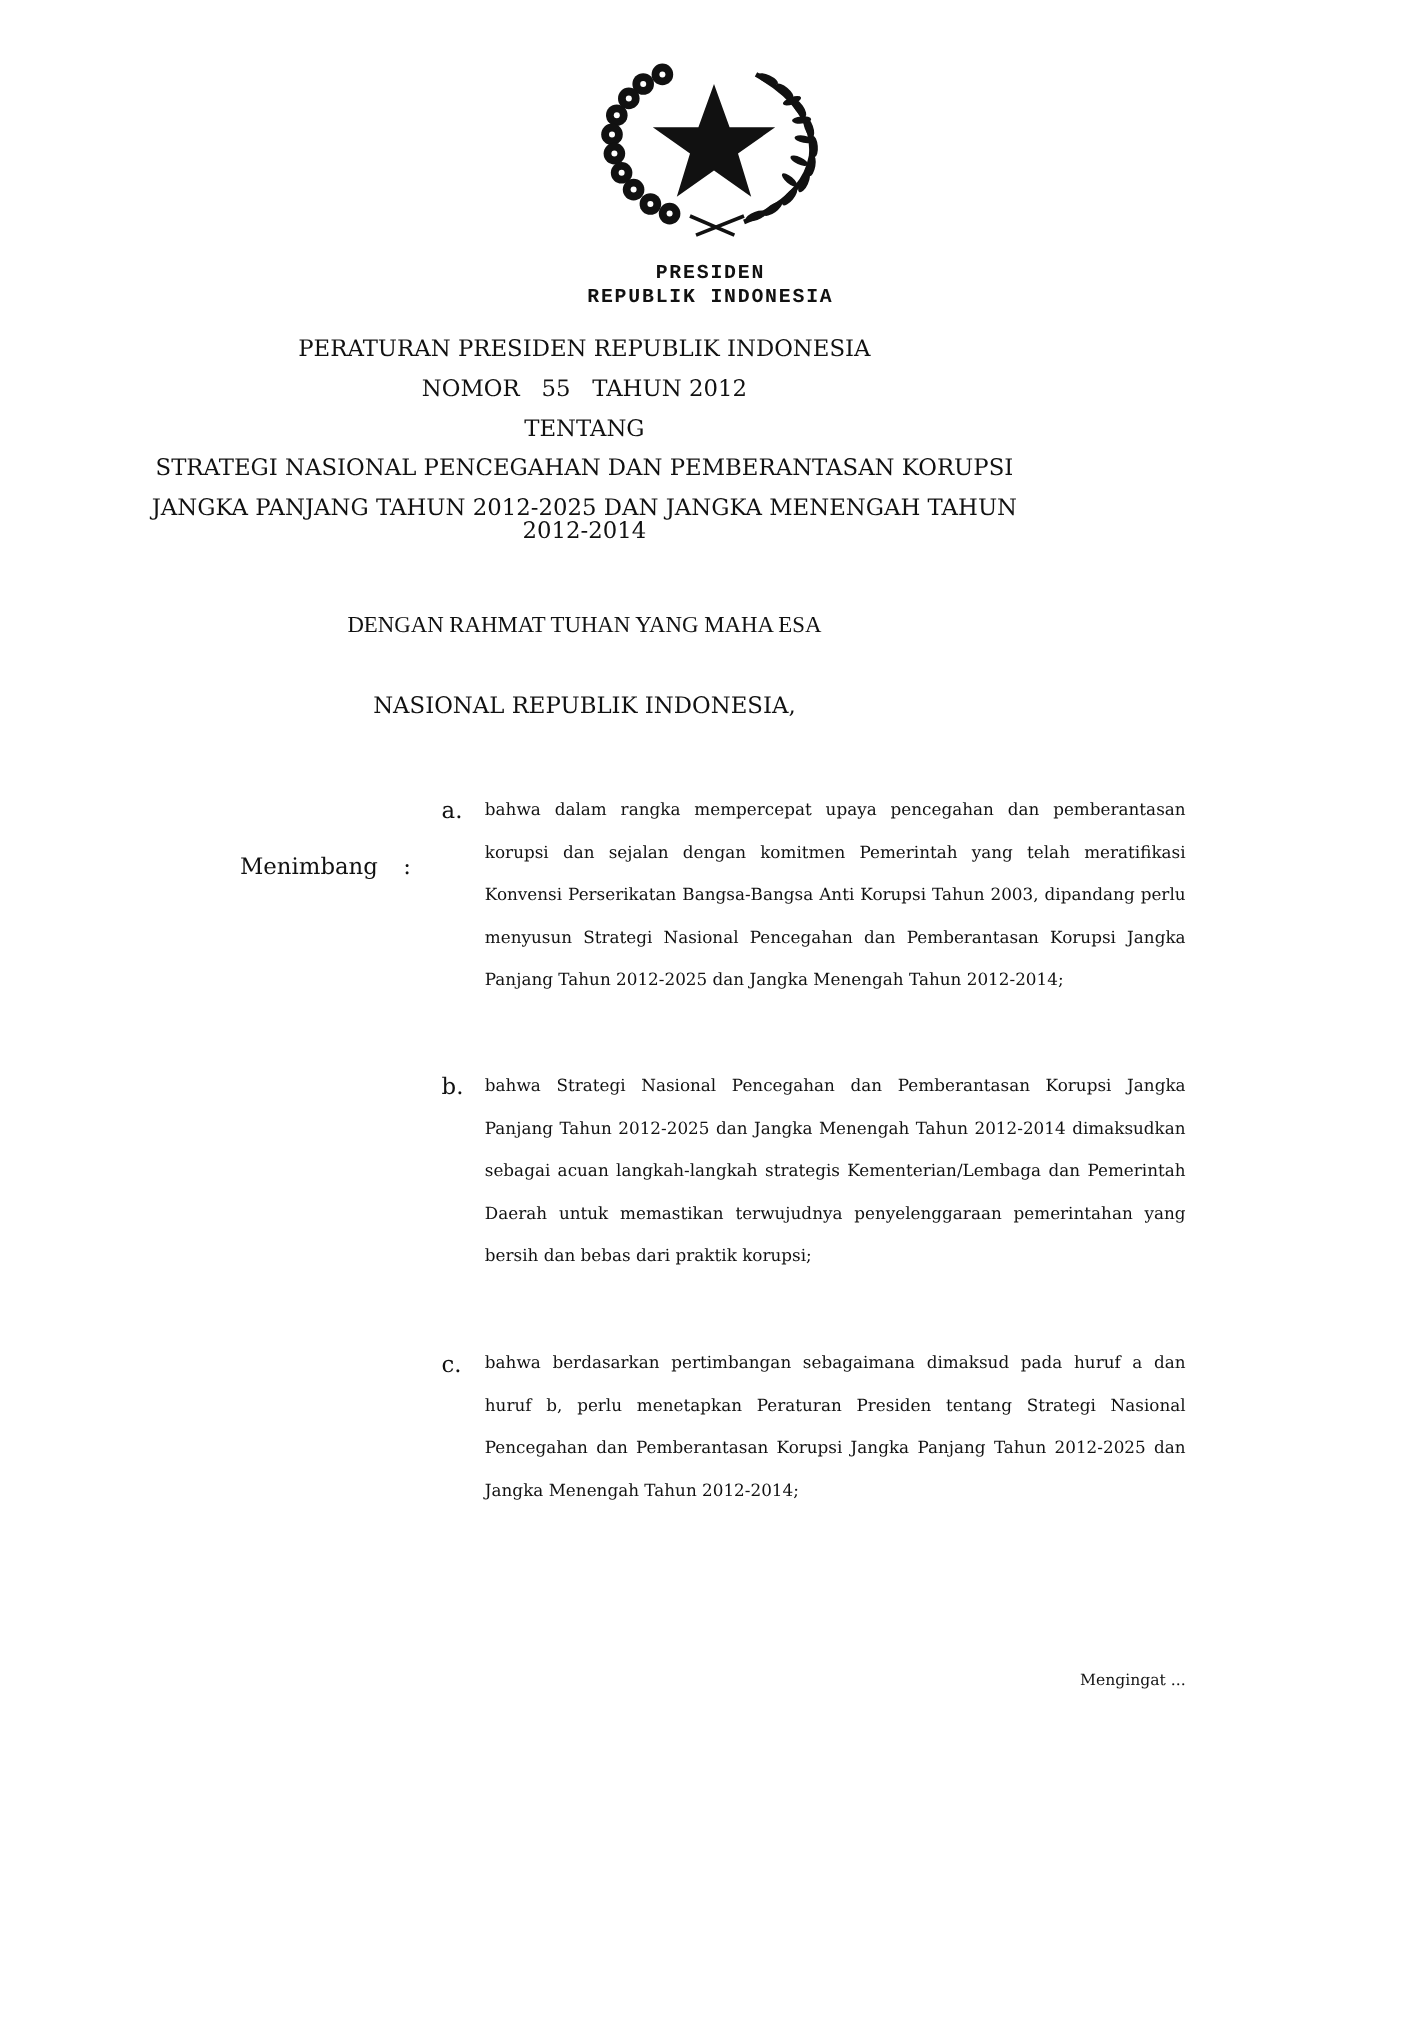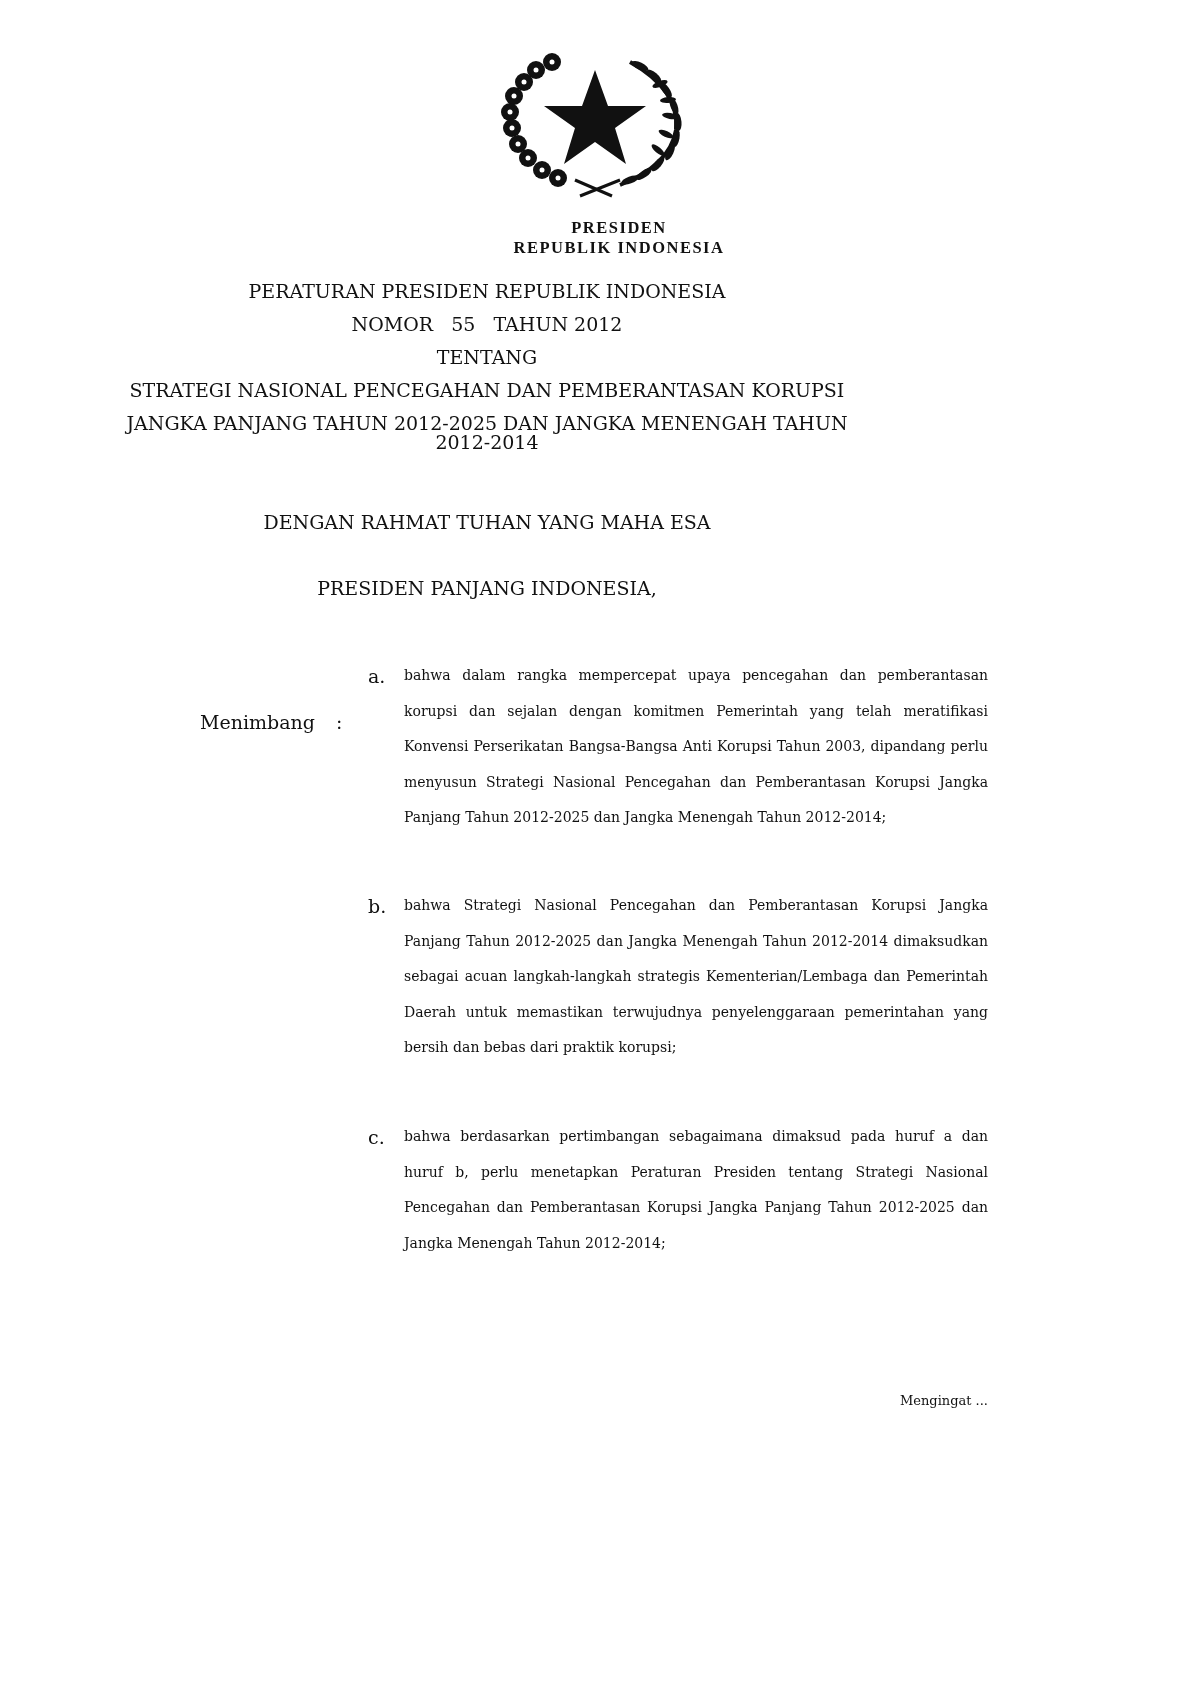--- a/index.html
+++ b/index.html
@@ -1,20 +1,20 @@
 <!DOCTYPE html>
 <html><head>
 <meta charset="utf-8">
 <style>
   html, body { margin: 0; padding: 0; background: #ffffff; }
   body { width: 1190px; height: 1684px; position: relative; overflow: hidden;
          font-family: "DejaVu Serif", "Liberation Serif", serif; color: #111; }
   .emblem { position: absolute; left: 480px; top: 40px; width: 230px; height: 160px; }
-  .institution { position: absolute; left: 449px; top: 218px; width: 340px; text-align: center;
-                 font-family: Liberation Serif, serif; font-weight: bold;
+  .institution { position: absolute; left: 422px; top: 218px; width: 340px; text-align: center;
+                 font-family: Liberation Mono, monospace; font-weight: bold;
                  font-size: 16.5px; line-height: 20px; letter-spacing: 1.5px; color: #111; }
   .center-line { position: absolute; left: 0; width: 974px; text-align: center;
                  font-size: 19px; line-height: 24px; white-space: pre; }
   .label { position: absolute; font-size: 19px; line-height: 24px; margin-top: 46px; }
   .para { position: absolute; left: 404px; width: 584px; font-size: 14px; line-height: 35.5px;
           text-align: justify; }
   .letter { position: absolute; left: 368px; font-size: 19px; line-height: 24px; }
   .continue { position: absolute; right: 202px; top: 1389px; font-size: 13px; line-height: 24px; }
 </style>
 </head>
@@ -79,22 +79,22 @@
   <div>REPUBLIK INDONESIA</div>
 </div>
 
 <div class="center-line" style="top:279px;">PERATURAN PRESIDEN REPUBLIK INDONESIA</div>
 <div class="center-line" style="top:312px;">NOMOR   55   TAHUN 2012</div>
 <div class="center-line" style="top:345px;">TENTANG</div>
 <div class="center-line" style="top:378px;">STRATEGI NASIONAL PENCEGAHAN DAN PEMBERANTASAN KORUPSI</div>
 <div class="center-line" style="top:411px;">JANGKA PANJANG TAHUN 2012-2025 DAN JANGKA MENENGAH TAHUN</div>
 <div class="center-line" style="top:430px;">2012-2014</div>
 
-<div class="center-line" style="top:510px;">DENGAN RAHMAT TUHAN YANG MAHA ESA</div>
-<div class="center-line" style="top:576px;">PRESIDEN PANJANG INDONESIA,</div>
+<div class="center-line" style="top:510px;font-family:Liberation Serif, serif;">DENGAN RAHMAT TUHAN YANG MAHA ESA</div>
+<div class="center-line" style="top:576px;">NASIONAL REPUBLIK INDONESIA,</div>
 
 <div class="label" style="left:200px; top:664px;">Menimbang</div>
 <div class="label" style="left:336px; top:664px;">:</div>
 
 <div class="letter" style="top:664px;">a.</div>
 <div class="para" style="top:658px;">bahwa dalam rangka mempercepat upaya pencegahan dan pemberantasan korupsi dan sejalan dengan komitmen Pemerintah yang telah meratifikasi Konvensi Perserikatan Bangsa-Bangsa Anti Korupsi Tahun 2003, dipandang perlu menyusun Strategi Nasional Pencegahan dan Pemberantasan Korupsi Jangka Panjang Tahun 2012-2025 dan Jangka Menengah Tahun 2012-2014;</div>
 
 <div class="letter" style="top:894px;">b.</div>
 <div class="para" style="top:888px;">bahwa Strategi Nasional Pencegahan dan Pemberantasan Korupsi Jangka Panjang Tahun 2012-2025 dan Jangka Menengah Tahun 2012-2014 dimaksudkan sebagai acuan langkah-langkah strategis Kementerian/Lembaga dan Pemerintah Daerah untuk memastikan terwujudnya penyelenggaraan pemerintahan yang bersih dan bebas dari praktik korupsi;</div>
 

